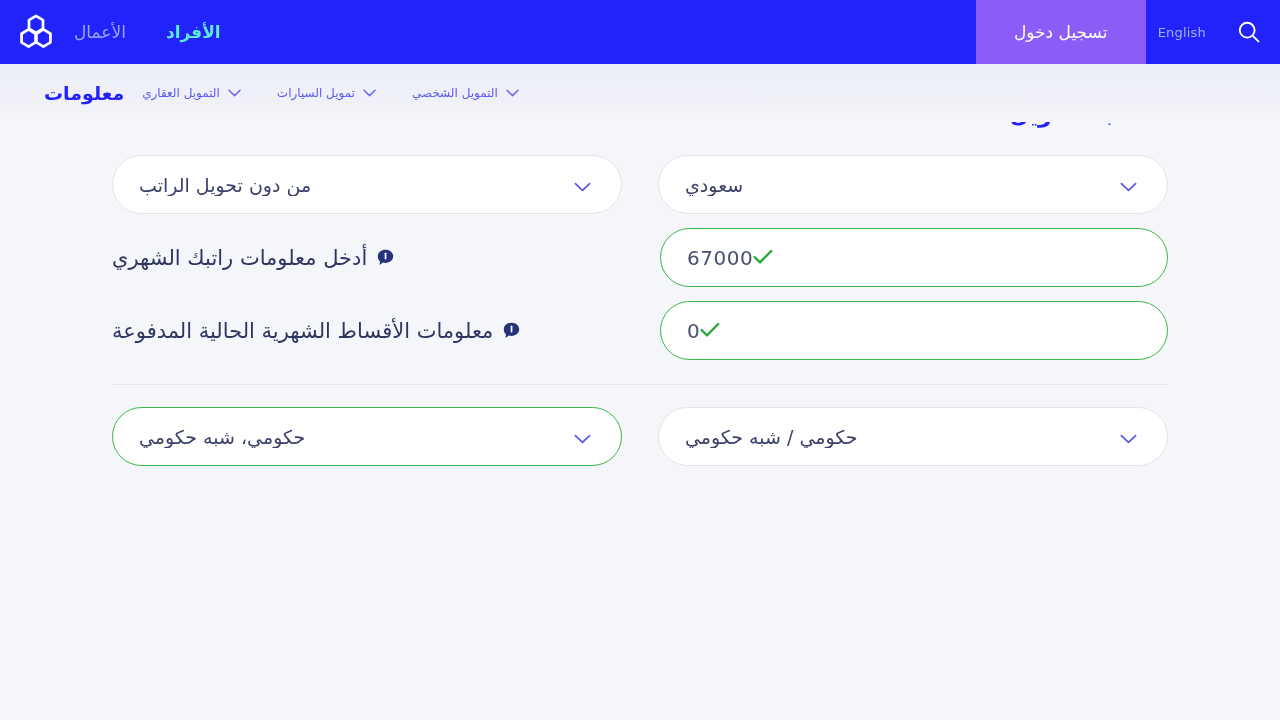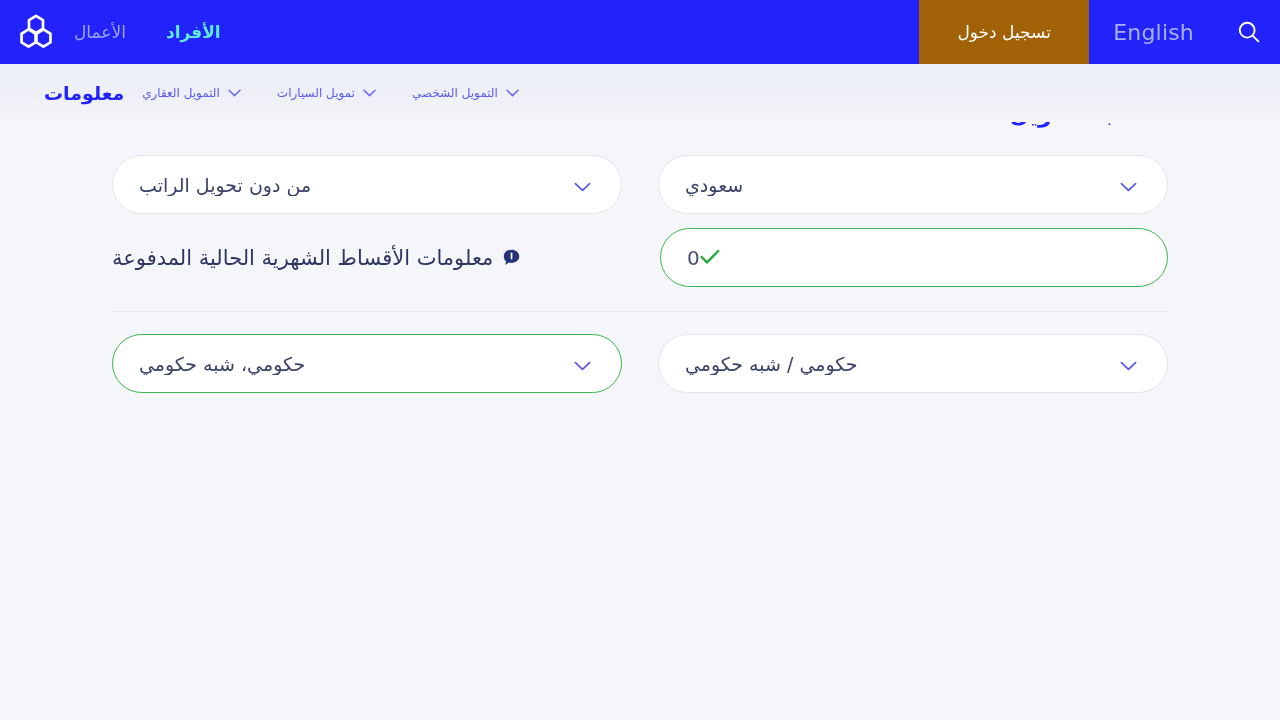--- a/index.html
+++ b/index.html
@@ -71,31 +71,31 @@
     align-items: center;
     justify-content: center;
     width: 62px;
     cursor: pointer;
   }
 
   .lang-btn {
     display: flex;
     align-items: center;
     justify-content: center;
-    padding: 0 24px;
-    font-size: 22px;
+    padding: 0 12px;
+    font-size: 13px;
     color: #a6b0f7;
     cursor: pointer;
     direction: ltr;
     letter-spacing: 0.2px;
   }
 
   .login-btn {
     width: 170px;
-    background: #a16207;
+    background: #8b5cf6;
     color: #ffffff;
     display: flex;
     align-items: center;
     justify-content: center;
     font-size: 17px;
     cursor: pointer;
     border: none;
     font-family: inherit;
   }
 
@@ -355,20 +355,43 @@
           <span class="value">سعودي</span>
           <span class="chev-down">
             <svg width="17" height="10" viewBox="0 0 17 10" fill="none" aria-hidden="true">
               <path d="M1.4 1.6 L8.5 8.3 L15.6 1.6" stroke="currentColor" stroke-width="1.7" stroke-linecap="round" stroke-linejoin="round"></path>
             </svg>
           </span>
         </div>
       </div>
     </div>
 
+    <div class="row">
+      <div class="cell label-cell">
+        <span class="lbl">أدخل معلومات راتبك الشهري</span>
+        <span class="info-icon">
+          <svg width="17" height="17" viewBox="0 0 17 17" fill="none" aria-hidden="true">
+            <path d="M8.5 0.7 C12.8 0.7 16.2 3.5 16.2 7.3 C16.2 11.1 12.8 13.9 8.5 13.9 C7.6 13.9 6.8 13.8 6.0 13.6 L2.3 16.1 L3.1 12.6 C1.6 11.3 0.8 9.4 0.8 7.3 C0.8 3.5 4.2 0.7 8.5 0.7 Z" fill="#26337a"></path>
+            <rect x="7.7" y="3.4" width="1.7" height="7.0" rx="0.85" fill="#ffffff"></rect>
+          </svg>
+        </span>
+      </div>
+      <div class="cell">
+        <div class="field valid input-field">
+          <span class="value-wrap">
+            <span class="num">67000</span>
+            <span class="check">
+              <svg width="20" height="16" viewBox="0 0 20 16" fill="none" aria-hidden="true">
+                <path d="M1.6 8.0 L7.0 13.4 L18.2 2.0" stroke="currentColor" stroke-width="2.4" stroke-linecap="round" stroke-linejoin="round"></path>
+              </svg>
+            </span>
+          </span>
+        </div>
+      </div>
+    </div>
 
     <div class="row">
       <div class="cell label-cell">
         <span class="lbl">معلومات الأقساط الشهرية الحالية المدفوعة</span>
         <span class="info-icon">
           <svg width="17" height="17" viewBox="0 0 17 17" fill="none" aria-hidden="true">
             <path d="M8.5 0.7 C12.8 0.7 16.2 3.5 16.2 7.3 C16.2 11.1 12.8 13.9 8.5 13.9 C7.6 13.9 6.8 13.8 6.0 13.6 L2.3 16.1 L3.1 12.6 C1.6 11.3 0.8 9.4 0.8 7.3 C0.8 3.5 4.2 0.7 8.5 0.7 Z" fill="#26337a"></path>
             <rect x="7.7" y="3.4" width="1.7" height="7.0" rx="0.85" fill="#ffffff"></rect>
           </svg>
         </span>

